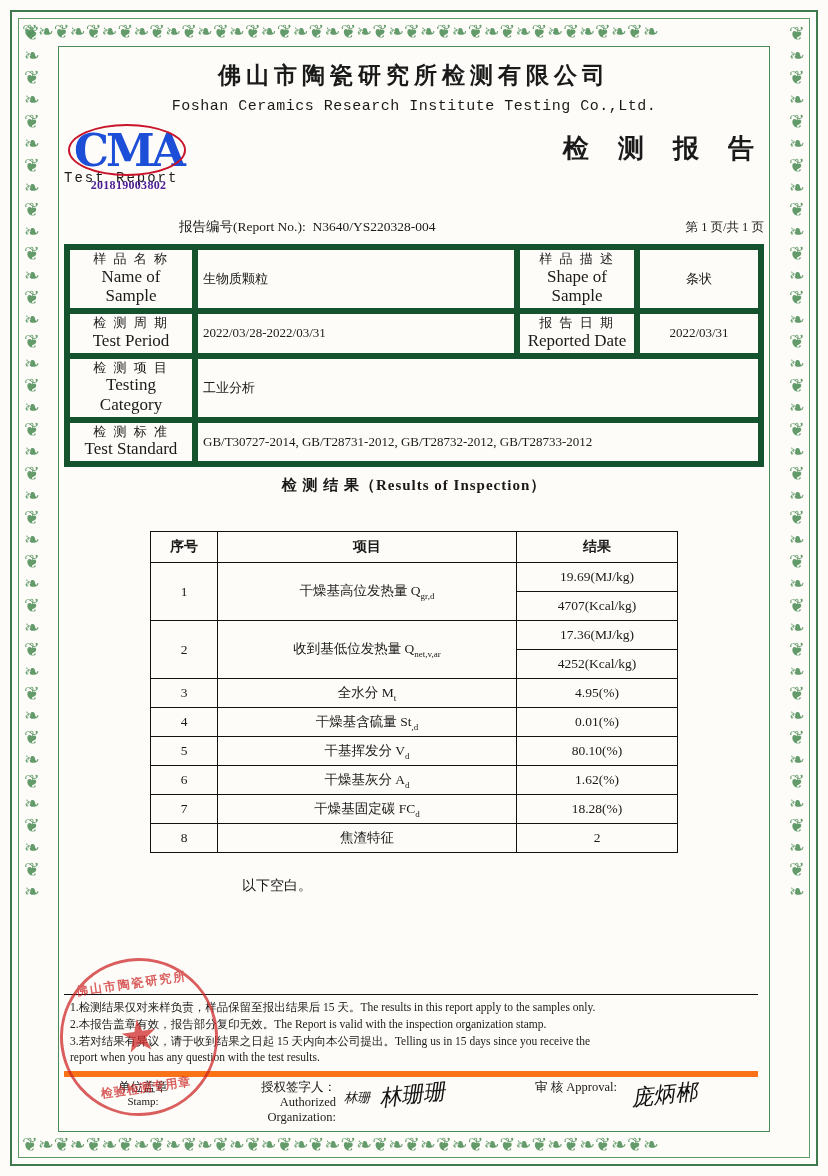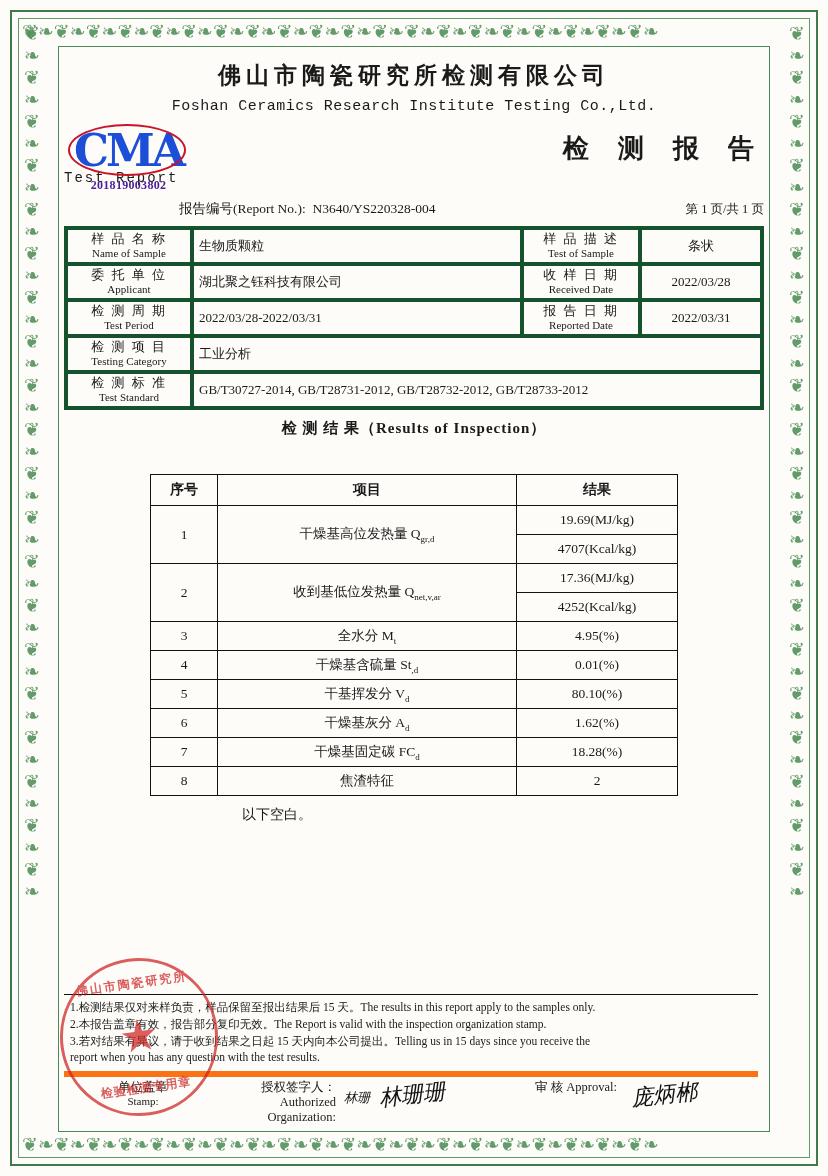--- a/index.html
+++ b/index.html
@@ -101,51 +101,51 @@
     box-sizing:border-box;
   }
   .cma-num{
     font-family:Liberation Serif, serif;
     font-size:12px;font-weight:bold;color:#4c1d95;
     margin-top:4px;letter-spacing:.3px;
   }
 
   .reportno-row{
     position:relative;
-    margin-top:14px;
+    margin-top:32px;
     height:20px;
     font-size:13.5px;
   }
   .reportno{
     position:absolute;left:115px;top:0;
     font-family:"Liberation Serif",serif;
   }
   .pageno{
     position:absolute;right:0;top:1px;
     font-size:12.5px;
   }
 
   
   table{border-collapse:collapse;width:100%;}
   .info-tbl{margin-top:6px;table-layout:fixed;}
   .info-tbl td{
-    border:4px solid #14532d;
+    border:6px solid #14532d;
     padding:2px 5px;
     font-size:13px;
     vertical-align:middle;
     height:28px;
   }
   .lbl{
     width:112px;
     text-align:center;
     line-height:1.15;
     padding:2px 2px;
   }
   .lbl .cn{font-size:13px;letter-spacing:2px;display:block;}
-  .lbl .en{font-size:11px;display:block;font-family:"Liberation Serif",serif;text-align:center;}
+  .lbl .en{font-size:17px;display:block;font-family:"Liberation Serif",serif;text-align:center;}
   .val{font-size:13px;padding-left:8px;}
   .lbl2{width:104px;}
   .val2{width:108px;text-align:center;font-size:12.5px;}
 
   .results-head{
     text-align:center;
     font-size:15px;
     font-weight:bold;
     margin-top:9px;
     letter-spacing:1px;
@@ -163,21 +163,21 @@
     font-weight:normal;
   }
   .res-tbl th{font-weight:bold;font-size:14px;height:28px;}
   .col-no{width:48px;}
   .col-item{width:280px;}
   .col-res{width:142px;}
   sub{font-size:9px;}
 
   .blank-note{
     margin-left:178px;
-    margin-top:10px;
+    margin-top:24px;
     font-size:14px;
   }
 
   
   .footer{
     position:absolute;left:0;right:6px;bottom:0;
   }
   .notes{
     border-top:1px solid #111;
     padding:4px 6px 5px 6px;
@@ -268,35 +268,23 @@
   <table class="info-tbl">
     <tbody>
         <tr>
       <td class="lbl">
         <span class="cn">样 品 名 称</span>
         <span class="en">Name of Sample</span>
       </td>
       <td class="val">生物质颗粒</td>
       <td class="lbl lbl2">
         <span class="cn">样 品 描 述</span>
-        <span class="en">Test of  Sample</span>
+        <span class="en">Shape of  Sample</span>
       </td>
       <td class="val2">条状</td>
-    </tr>
-    <tr>
-      <td class="lbl">
-        <span class="cn">委 托 单 位</span>
-        <span class="en">Applicant</span>
-      </td>
-      <td class="val">湖北聚之钰科技有限公司</td>
-      <td class="lbl lbl2">
-        <span class="cn">收 样 日 期</span>
-        <span class="en">Received  Date</span>
-      </td>
-      <td class="val2">2022/03/28</td>
     </tr>
     <tr>
       <td class="lbl">
         <span class="cn">检 测 周 期</span>
         <span class="en">Test Period</span>
       </td>
       <td class="val">2022/03/28-2022/03/31</td>
       <td class="lbl lbl2">
         <span class="cn">报 告 日 期</span>
         <span class="en">Reported  Date</span>

